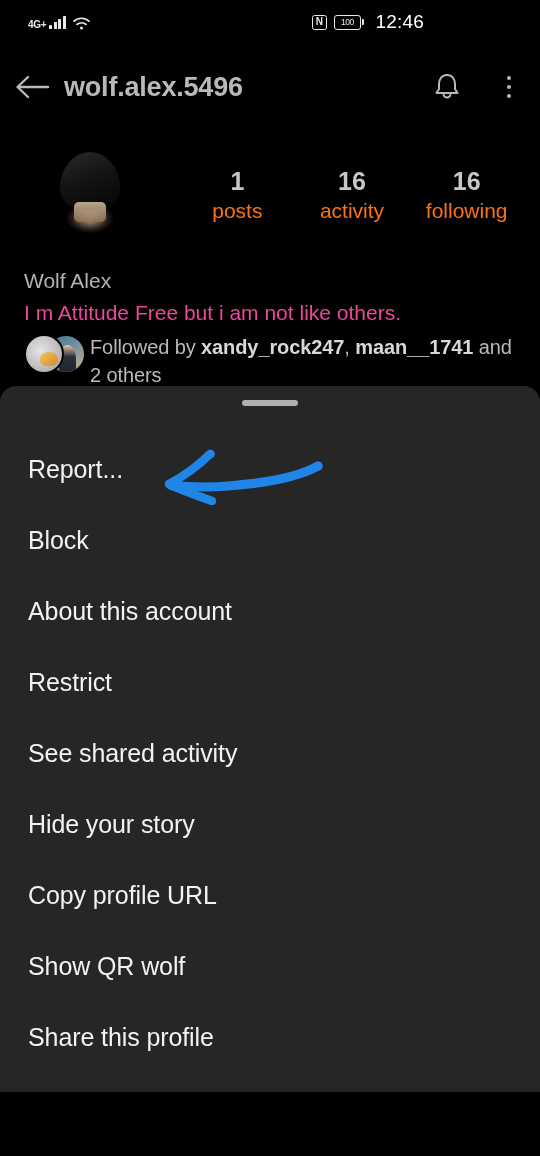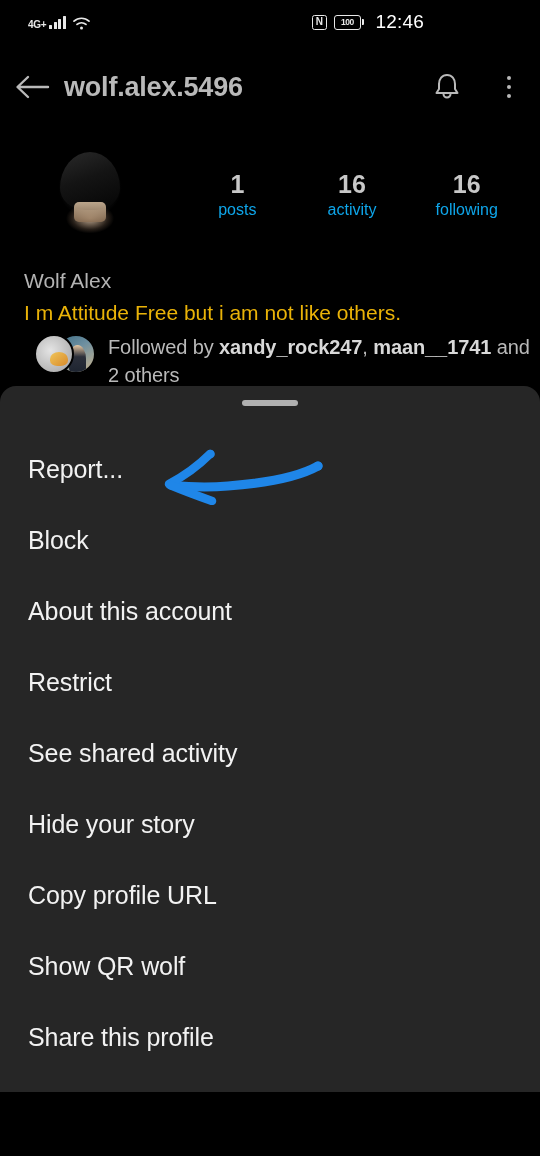--- a/index.html
+++ b/index.html
@@ -28,21 +28,21 @@
   .nfc {
     width:15px; height:15px; border:1.6px solid #e8e8e8; border-radius:2.5px;
     display:flex; align-items:center; justify-content:center;
     font-size:10px; font-weight:700; color:#e8e8e8; line-height:1;
   }
   .battery { display:flex; align-items:center; }
   .batt-body {
     width:27px; height:15px; border:1.7px solid #e8e8e8; border-radius:3px;
     display:flex; align-items:center; justify-content:center;
   }
-  .batt-txt { font-size:8.5px; font-weight:700; color:#e8e8e8; letter-spacing:-.4px; }
+  .batt-txt { font-size:8.5px; font-weight:400; color:#e8e8e8; letter-spacing:-.4px; }
   .batt-cap { width:2px; height:6px; background:#e8e8e8; border-radius:0 1px 1px 0; margin-left:1.5px; }
   .clock { font-size:19px; color:#fff; letter-spacing:.2px; margin-left:4px; }
 
   
   .header {
     position:absolute; top:55px; left:0; width:540px; height:64px;
     display:flex; align-items:center;
   }
   .back-btn { width:64px; height:64px; display:flex; align-items:center; justify-content:center; }
   .username {
@@ -73,29 +73,29 @@
     border-radius:50% 50% 42% 42% / 62% 62% 38% 38%;
   }
   .avatar::after{
     content:""; position:absolute; left:40px; top:62px; width:32px; height:20px;
     background:linear-gradient(180deg,#d9c0a2 0%, #8c7055 100%);
     border-radius:5px; opacity:.85;
   }
   .stats { flex:1; display:flex; align-items:center; padding-right:16px; }
   .stat { flex:1; text-align:center; }
   .stat-num { font-size:25px; font-weight:700; color:#c8c8c8; line-height:1.15; }
-  .stat-lbl { font-size:16px; color:#0ea5e9; line-height:1.4; }
+  .stat-lbl { font-size:21px; color:#f97316; line-height:1.4; }
 
   .bio-block { position:absolute; top:265px; left:24px; width:500px; }
   .full-name { font-size:21px; color:#b3b3b3; line-height:1.5; }
-  .bio-text  { font-size:21px; color:#eab308; line-height:1.5; }
+  .bio-text  { font-size:21px; color:#ec4899; line-height:1.5; }
 
   .followed-row {
-    position:absolute; top:332px; left:34px; width:500px;
-    display:flex; align-items:flex-start; gap:12px;
+    position:absolute; top:332px; left:24px; width:500px;
+    display:flex; align-items:flex-start; gap:4px;
   }
   .fb-avatars { position:relative; width:62px; height:44px; flex-shrink:0; }
   .fb-av {
     position:absolute; top:2px; width:40px; height:40px; border-radius:50%;
     border:2px solid #000; background:#777; overflow:hidden;
   }
   .fb-av.a { left:0; background:radial-gradient(circle at 40% 40%, #e4e4e4 0%, #b5b5b5 70%, #9a9a9a 100%); z-index:2;}
   .fb-av.a::after{content:""; position:absolute; left:14px; top:16px; width:18px; height:14px;
     background:linear-gradient(140deg,#f0c55a,#d88a2a); border-radius:50% 50% 40% 40%;}
   .fb-av.b { left:22px; background:linear-gradient(150deg,#3f6f86 0%, #6d8fa0 40%, #c9b48f 100%); z-index:1;}

